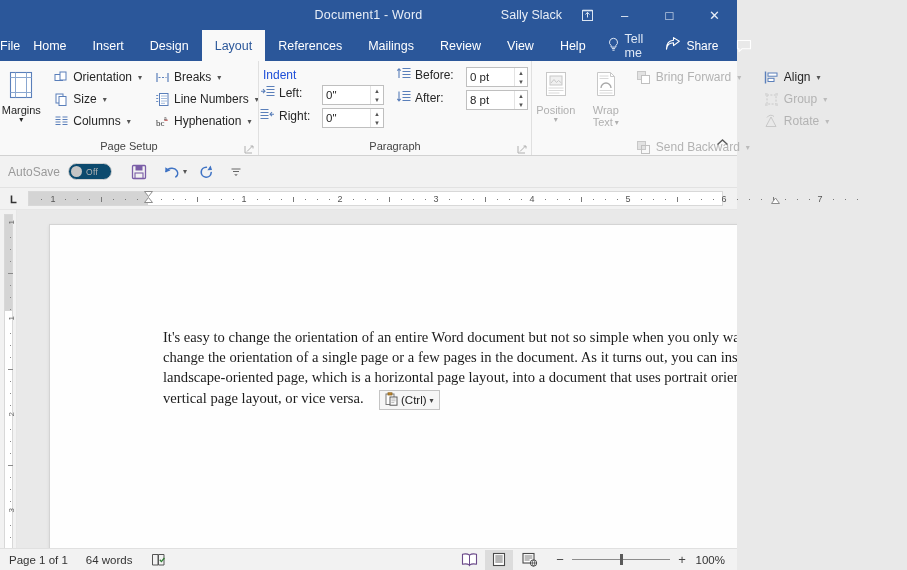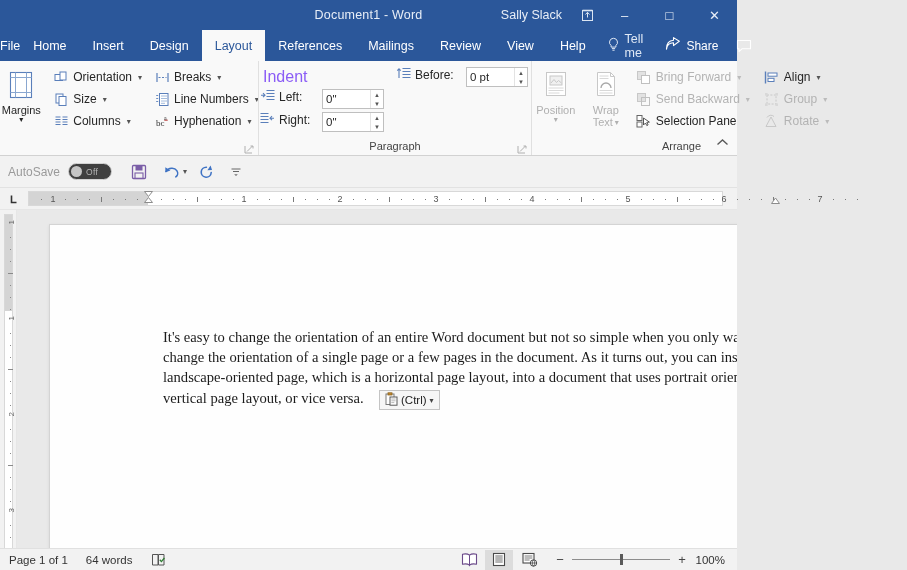--- a/index.html
+++ b/index.html
@@ -105,21 +105,21 @@
   }
   .smallbtn.disabled { color: #b3b3b3; }
   .smallbtn .ico { width: 16px; height: 16px; display:flex; align-items:center; justify-content:center; flex: 0 0 16px;}
   .smallbtn .cr { font-size: 8px; color: #555; margin-left: 2px; }
   .smallbtn.disabled .cr { color: #bbb; }
 
   
   .para-wrap { display: flex; gap: 0; padding-top: 2px; }
   .para-col { display: flex; flex-direction: column; }
   .para-head {
-    font-size: 16px; color: #8b5cf6; padding: 1px 2px 3px 3px;
+    font-size: 12px; color: #1d4ed8; padding: 1px 2px 3px 3px;
   }
   .field-row { display: flex; align-items: flex-start; height: 21px; margin-bottom: 2px; }
   .field-label {
     display: flex; align-items: center; gap: 4px;
     font-size: 12px; color: #262626; width: 62px;
   }
   .spinbox {
     display: flex; align-items: stretch;
     border: 1px solid #bfbfbf; background: #fff; height: 20px; width: 62px;
   }
@@ -143,21 +143,21 @@
   }
 
   
   .qat {
     height: 32px; background: #f2f2f2; border-bottom: 1px solid #e2e2e2;
     display: flex; align-items: center; padding-left: 8px; gap: 2px;
   }
   .autosave-label { font-size: 12px; color: #9a9a9a; padding-right: 6px; }
   .toggle {
     width: 44px; height: 17px; border-radius: 9px; border: 1px solid #d3d3d3;
-    background: #404040; display: flex; align-items: center; padding: 0 2px;
+    background: #0c4a6e; display: flex; align-items: center; padding: 0 2px;
     position: relative;
   }
   .toggle .knob {
     width: 11px; height: 11px; border-radius: 50%; background: #c5c5c5;
   }
   .toggle .state {
     font-size: 8.5px; color: #b5b5b5; margin-left: 4px; letter-spacing:.3px;
   }
   .qat-btn {
     width: 26px; height: 24px; display: flex; align-items: center;
@@ -391,20 +391,21 @@
                   <text x="1" y="11.5" font-family="Liberation Serif, serif" font-size="9" fill="#333">bc</text>
                   <path d="M9.3 6.2h3.4" stroke="#c0504d" stroke-width="1.2"></path>
                   <text x="9" y="5.8" font-family="Liberation Serif, serif" font-size="6" fill="#333">a</text>
                 </svg>
             </span>
             <span>Hyphenation</span>
             <span class="cr">▾</span>
           </div>
         </div>
       </div>
+      <div class="rgroup-label">Page Setup</div>
       <div class="dialog-launcher">
         <svg width="11" height="11" viewBox="0 0 11 11">
             <path d="M1 1v7h7" fill="none" stroke="#888" stroke-width="1"></path>
             <path d="M3 6.5L8.5 1" stroke="#888" stroke-width="1"></path>
             <path d="M6.5 1h2.5v2.5" fill="none" stroke="#888" stroke-width="1"></path>
           </svg>
       </div>
     </div>
 
     <div class="rgroup" style="width:273px;">
@@ -463,20 +464,38 @@
                 <span>Before:</span>
               </div>
               <div class="spinbox">
                 <span class="val">0 pt</span>
                 <span class="spin-arrows">
                   <div>▲</div>
                   <div>▼</div>
                 </span>
               </div>
             </div>
+            <div class="field-row">
+              <div class="field-label" style="width:70px;">
+                <span>
+                  <svg width="15" height="13" viewBox="0 0 15 13">
+                      <path d="M6.5 1.5h8M6.5 4.5h8M6.5 7.5h8M6.5 10.5h8" stroke="#5a7fba" stroke-width="1.1"></path>
+                      <path d="M3 1.5v9M1.3 8.8L3 10.8l1.7-2" fill="none" stroke="#5a7fba" stroke-width="1.1"></path>
+                    </svg>
+                </span>
+                <span>After:</span>
+              </div>
+              <div class="spinbox">
+                <span class="val">8 pt</span>
+                <span class="spin-arrows">
+                  <div>▲</div>
+                  <div>▼</div>
+                </span>
+              </div>
+            </div>
           </div>
 
         </div>
       </div>
       <div class="rgroup-label">Paragraph</div>
       <div class="dialog-launcher">
         <svg width="11" height="11" viewBox="0 0 11 11">
             <path d="M1 1v7h7" fill="none" stroke="#888" stroke-width="1"></path>
             <path d="M3 6.5L8.5 1" stroke="#888" stroke-width="1"></path>
             <path d="M6.5 1h2.5v2.5" fill="none" stroke="#888" stroke-width="1"></path>
@@ -510,21 +529,21 @@
                 <path d="M7.5 20.5h13M7.5 23h13" stroke="#d8d8d8" stroke-width="1"></path>
               </svg>
           </span>
           <span>Wrap</span>
           <span style="display:flex;align-items:center;gap:2px;">
             <span>Text</span>
             <span class="caret">▾</span>
           </span>
         </div>
 
-        <div class="col" style="margin-left:2px;">
+        <div class="col" style="margin-left:2px;gap:48px;">
           <div class="smallbtn disabled">
             <span class="ico">
               <svg width="15" height="15" viewBox="0 0 15 15">
                   <rect x="1.5" y="1.5" width="8" height="8" fill="#e2e2e2" stroke="#c8c8c8" stroke-width="1"></rect>
                   <rect x="5.5" y="5.5" width="8" height="8" fill="#fff" stroke="#c0c0c0" stroke-width="1"></rect>
                 </svg>
             </span>
             <span>Bring Forward</span>
             <span class="cr">▾</span>
           </div>

